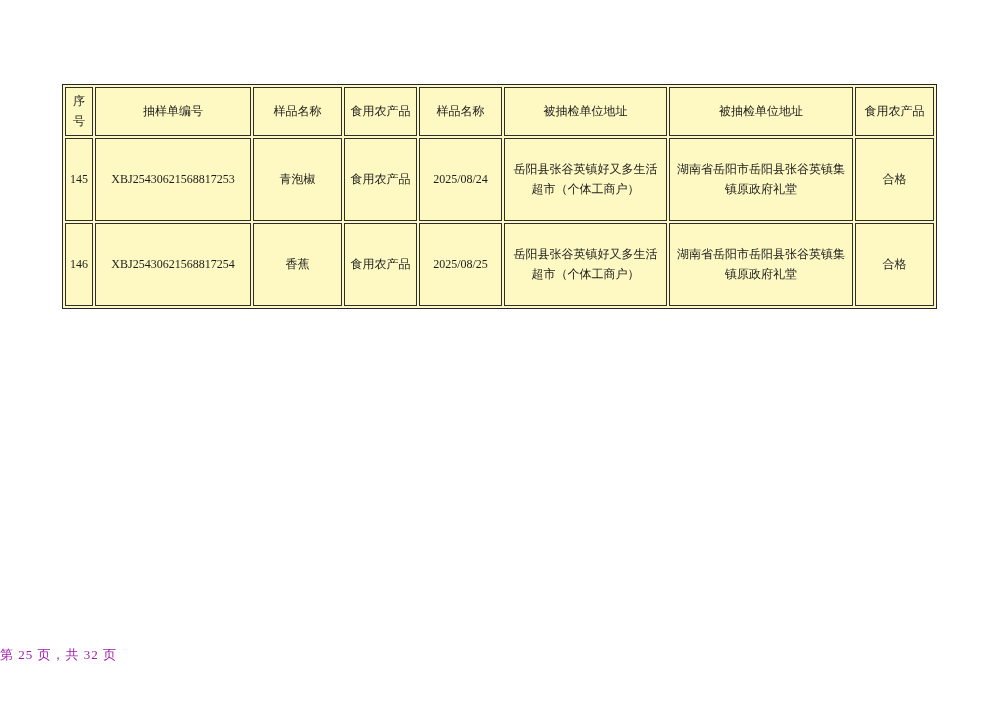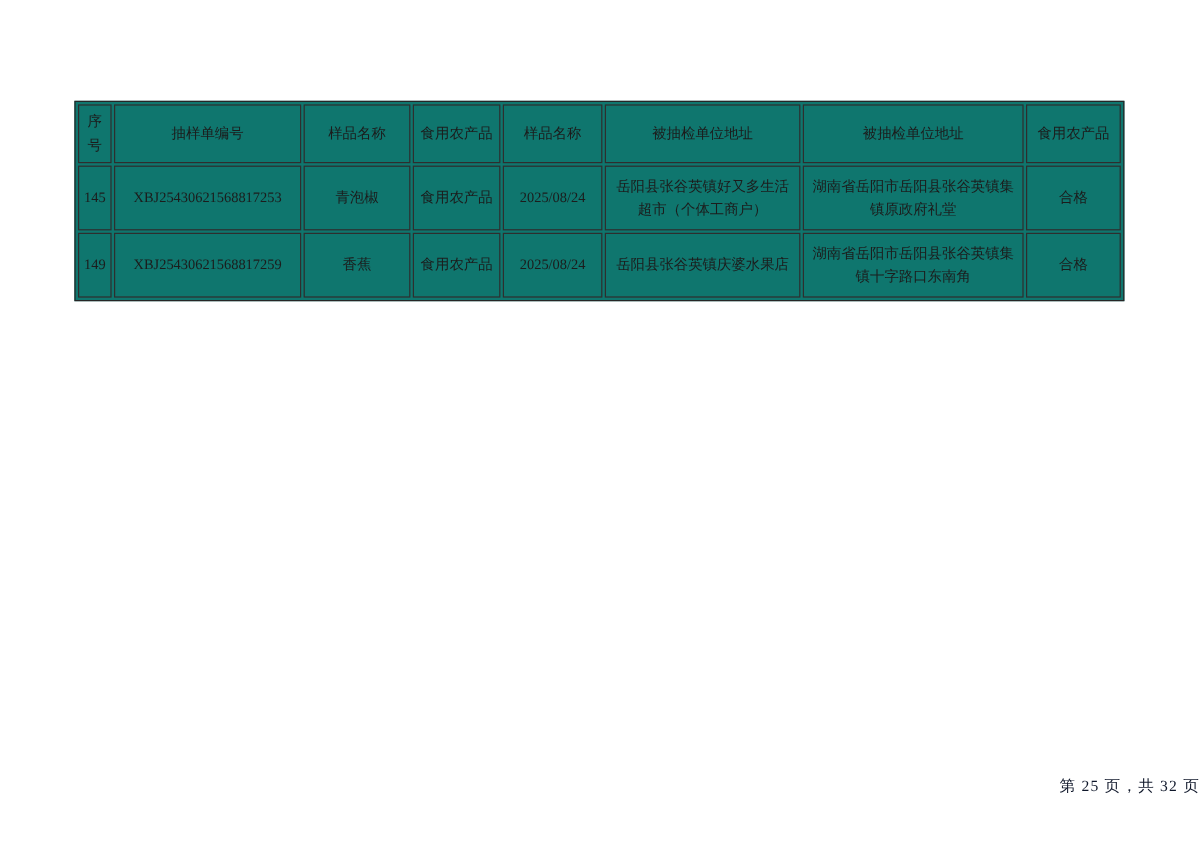--- a/index.html
+++ b/index.html
@@ -20,45 +20,45 @@
     inset: 0;
   }
   table.report-table {
     position: absolute;
     left: 62px;
     top: 84px;
     border-collapse: separate;
     border-spacing: 2px;
     border: 1px solid #262626;
     table-layout: fixed;
-    background: #0f766e;
+    background: #fef9c3;
   }
   table.report-table th,
   table.report-table td {
     border: 1px solid #2e2e2e;
     text-align: center;
     vertical-align: middle;
     font-weight: normal;
     font-size: 12px;
     line-height: 1.6;
     padding: 2px 3px;
     box-sizing: border-box;
     overflow: hidden;
   }
   table.report-table thead tr { height: 49px; }
-  table.report-table tbody tr { height: 54px; }
+  table.report-table tbody tr { height: 83px; }
   .footer {
     position: absolute;
     left: 0;
     top: 646px;
     width: 100%;
-    text-align: right;
+    text-align: left;
     font-size: 13px;
     letter-spacing: 1px;
-    color: #0f172a;
+    color: #a21caf;
   }
 </style>
 </head>
 <body>
 
 <div class="page">
 
   <table class="report-table">
     <colgroup>
         <col style="width: 28px;">
@@ -87,27 +87,27 @@
           <td>145</td>
           <td>XBJ25430621568817253</td>
           <td>青泡椒</td>
           <td>食用农产品</td>
           <td>2025/08/24</td>
           <td>岳阳县张谷英镇好又多生活超市（个体工商户）</td>
           <td>湖南省岳阳市岳阳县张谷英镇集镇原政府礼堂</td>
           <td>合格</td>
         </tr>
         <tr>
-          <td>149</td>
-          <td>XBJ25430621568817259</td>
+          <td>146</td>
+          <td>XBJ25430621568817254</td>
           <td>香蕉</td>
           <td>食用农产品</td>
-          <td>2025/08/24</td>
-          <td>岳阳县张谷英镇庆婆水果店</td>
-          <td>湖南省岳阳市岳阳县张谷英镇集镇十字路口东南角</td>
+          <td>2025/08/25</td>
+          <td>岳阳县张谷英镇好又多生活超市（个体工商户）</td>
+          <td>湖南省岳阳市岳阳县张谷英镇集镇原政府礼堂</td>
           <td>合格</td>
         </tr>
       </tbody>
   </table>
 
   <div class="footer">第 25 页，共 32 页</div>
 
 </div>
 
 </body></html>

